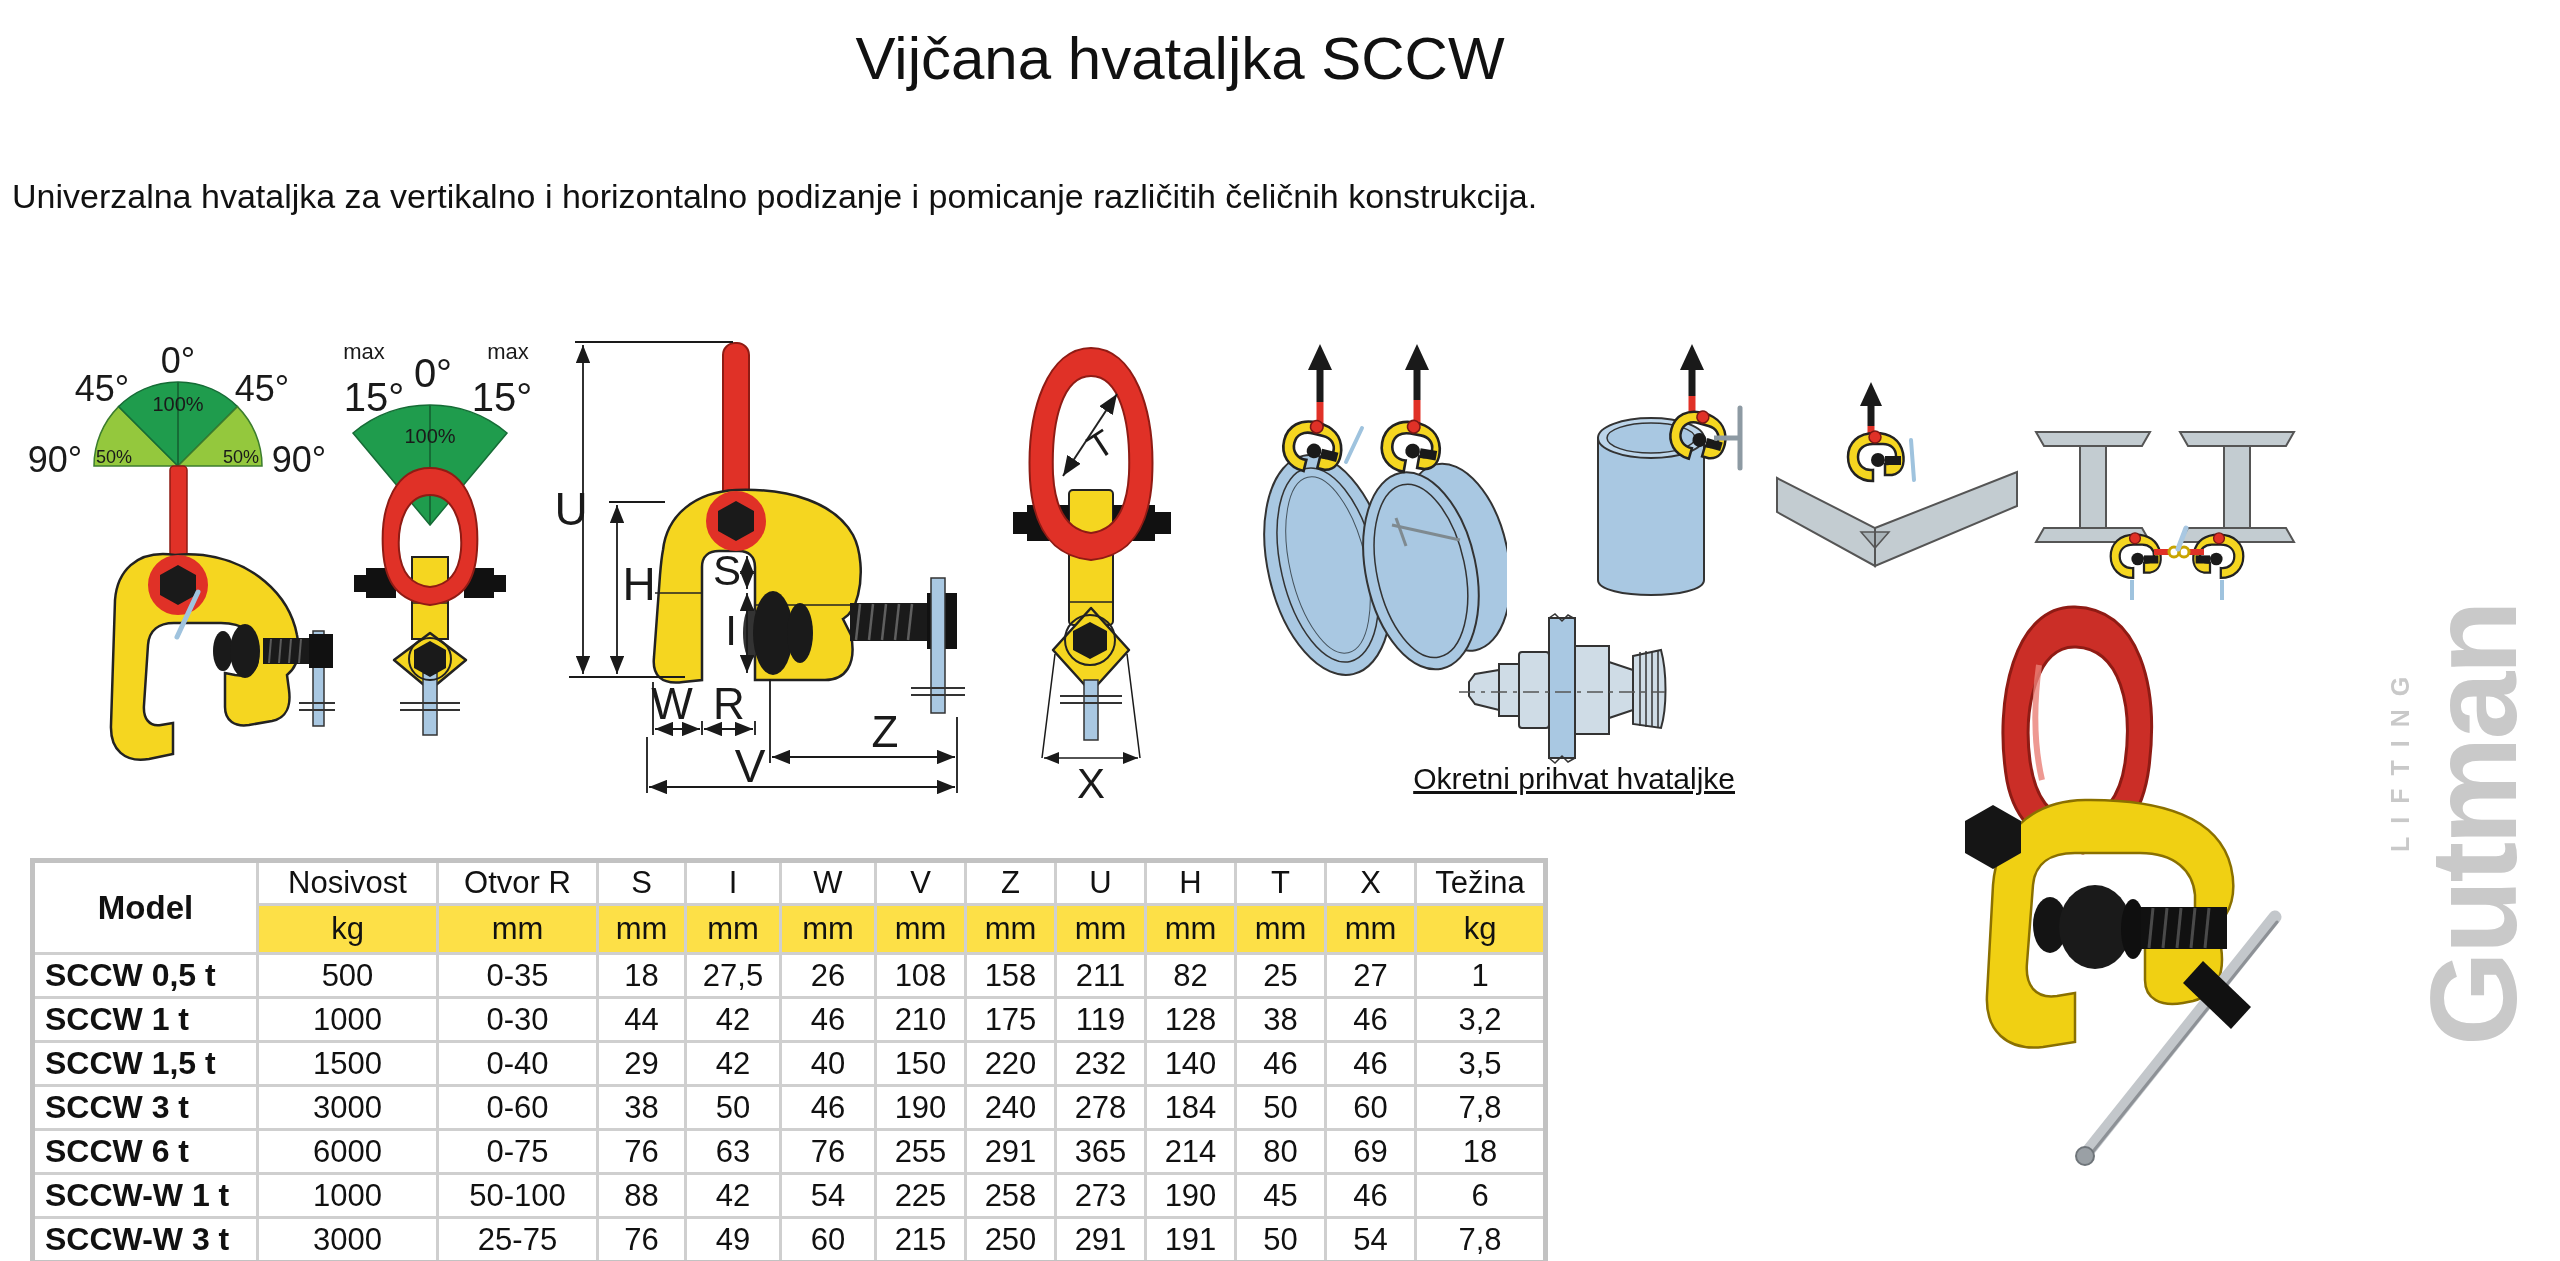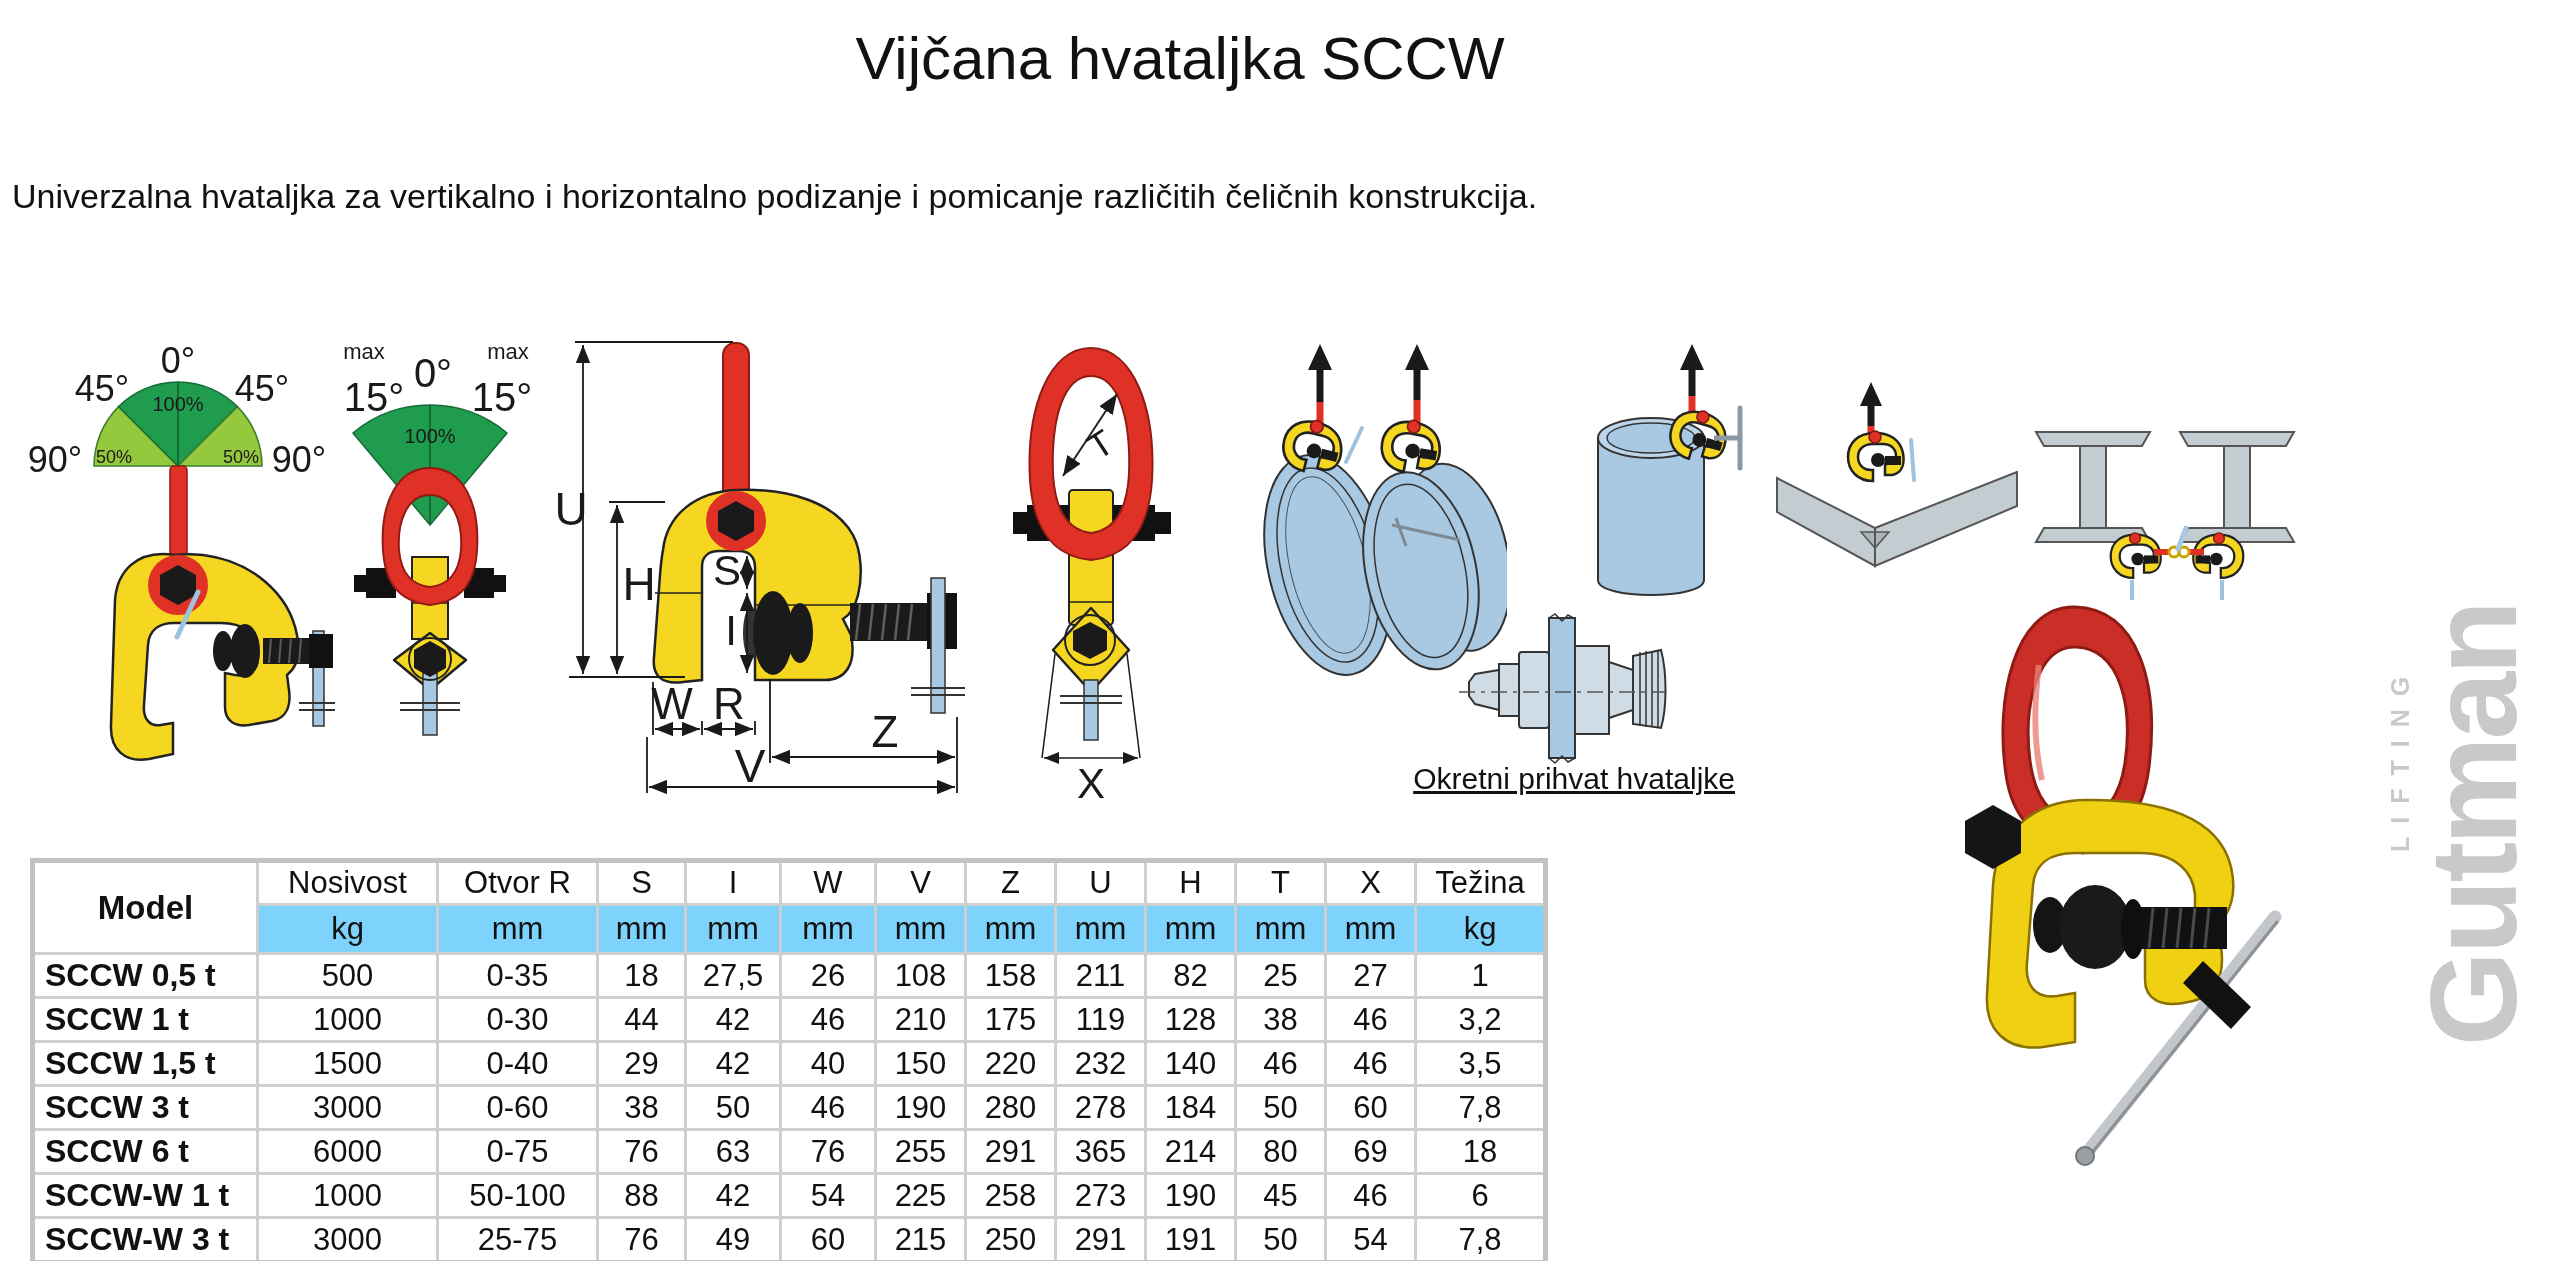--- a/index.html
+++ b/index.html
@@ -14,21 +14,21 @@
   .logo-brand{left:2404px;top:1046px;transform-origin:0 0;transform:rotate(-90deg);
       font-size:122px;font-weight:700;color:#c9c9c9;letter-spacing:-3px;white-space:nowrap;}
   .logo-sub{left:2386px;top:852px;transform-origin:0 0;transform:rotate(-90deg);
       font-size:25px;font-weight:700;color:#c9c9c9;letter-spacing:13px;white-space:nowrap;}
   table.spec{position:absolute;left:30px;top:858px;border-collapse:collapse;table-layout:fixed;
       border:5px solid #c2c2c2;}
   .spec th,.spec td{border:3px solid #cfcfcf;font-size:31px;text-align:center;padding:0;
       height:41px;font-weight:400;white-space:nowrap;overflow:hidden;}
   .spec thead tr.h1 th{height:40px;}
   .spec th.model-h{font-weight:700;font-size:33px;}
-  .spec tr.units th{background:#7dd3fc;height:46px;}
+  .spec tr.units th{background:#fde047;height:46px;}
   .spec td.model{text-align:left;padding-left:10px;font-weight:700;font-size:32px;}
 </style>
 </head>
 <body>
 
 <svg width="0" height="0" style="position:absolute" aria-hidden="true">
   <defs>
     <g id="miniclamp">
       <path d="M30,3 C13,3 3,13 3,27 C3,41 13,51 28,51 L28,40 C19,41 13,35 13,27 C13,19 19,14 28,14 L38,14 C46,14 51,19 51,26 C51,31 47,34 43,34 L40,34 L40,45 L47,45 C57,43 60,34 58,23 C55,10 45,3 30,3 Z" fill="#f5d620" stroke="#222" stroke-width="2.5"></path>
       <circle cx="30" cy="7" r="6" fill="#e03127" stroke="#7a1714" stroke-width="1.5"></circle>
@@ -411,21 +411,21 @@
         <td>3,5</td>
       </tr>
       <tr>
         <td class="model">SCCW 3 t</td>
         <td>3000</td>
         <td>0-60</td>
         <td>38</td>
         <td>50</td>
         <td>46</td>
         <td>190</td>
-        <td>280</td>
+        <td>240</td>
         <td>278</td>
         <td>184</td>
         <td>50</td>
         <td>60</td>
         <td>7,8</td>
       </tr>
       <tr>
         <td class="model">SCCW 6 t</td>
         <td>6000</td>
         <td>0-75</td>

